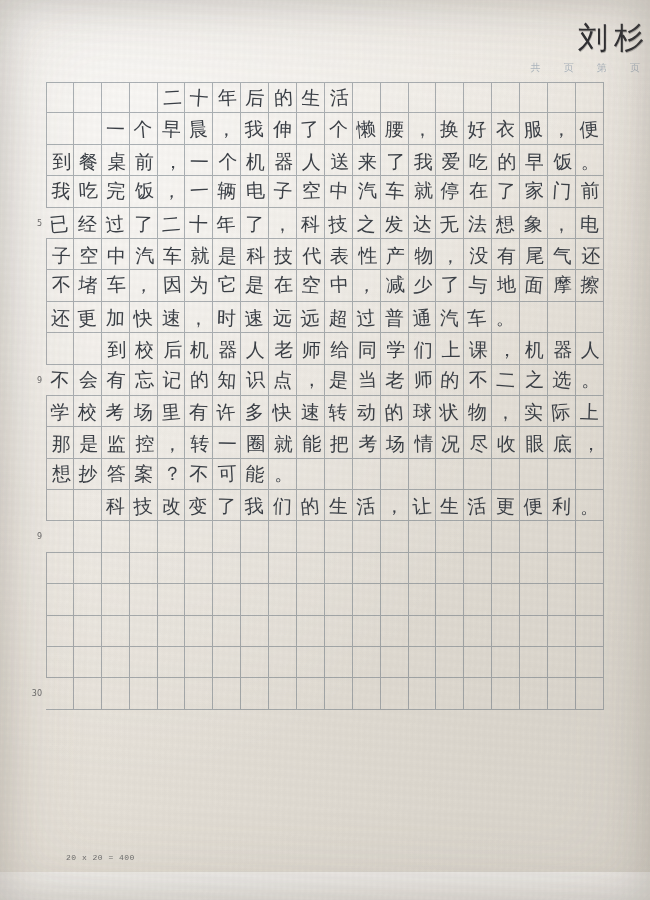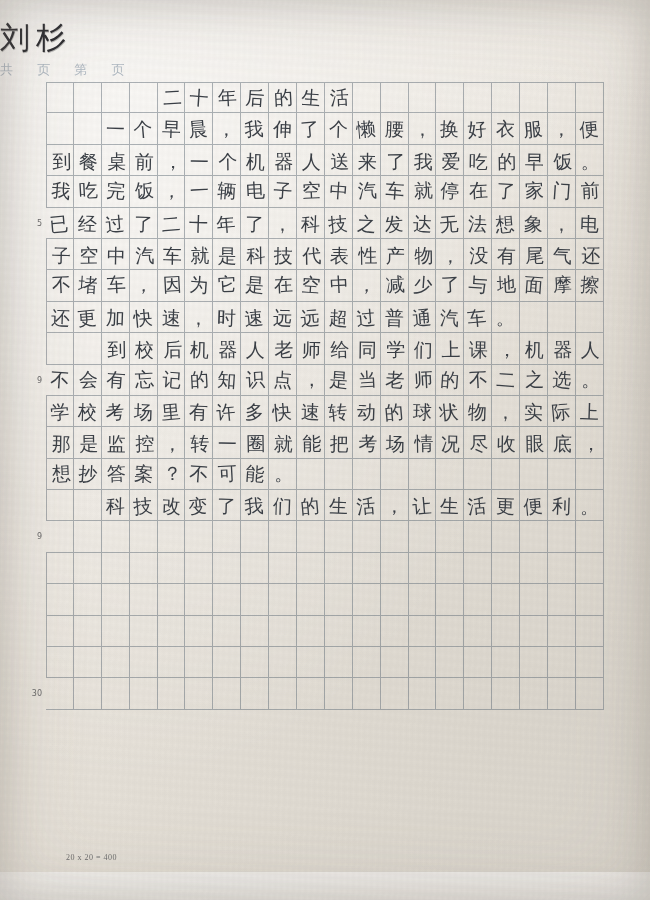--- a/index.html
+++ b/index.html
@@ -48,32 +48,32 @@
       inset 0 0 40px rgba(120,112,100,0.28),
       inset 0 0 90px rgba(120,112,100,0.18);
   }
 
   
   .name-block {
     position: absolute;
     left: 0;
     top: 18px;
     width: 650px;
-    text-align: left;
+    text-align: right;
   }
   .student-name {
     font-family: "DejaVu Serif", serif;
     font-size: 30px;
     letter-spacing: 6px;
     color: #2d2d31;
     text-shadow: 0.5px 0.5px 0 rgba(0,0,0,0.25);
   }
   .name-sub {
     margin-top: 2px;
-    font-size: 13px;
+    font-size: 10px;
     letter-spacing: 10px;
     color: #9aa7b4;
     opacity: 0.75;
   }
 
   
   .grid-wrap {
     position: absolute;
     left: 46px;
     top: 82px;
@@ -129,21 +129,21 @@
   .ch.s6 { transform: rotate(1deg) translate(0.5px, 1.5px); }
 
   
   .footer-note {
     position: absolute;
     left: 66px;
     bottom: 38px;
     font-size: 8px;
     color: #6d6d6d;
     letter-spacing: 0.5px;
-    font-family: Liberation Serif, serif;
+    font-family: Liberation Mono, monospace;
   }
 
   
   .bottom-blank {
     position: absolute;
     left: 0;
     bottom: 0;
     width: 650px;
     height: 28px;
     background: rgba(255,255,255,0.55);

